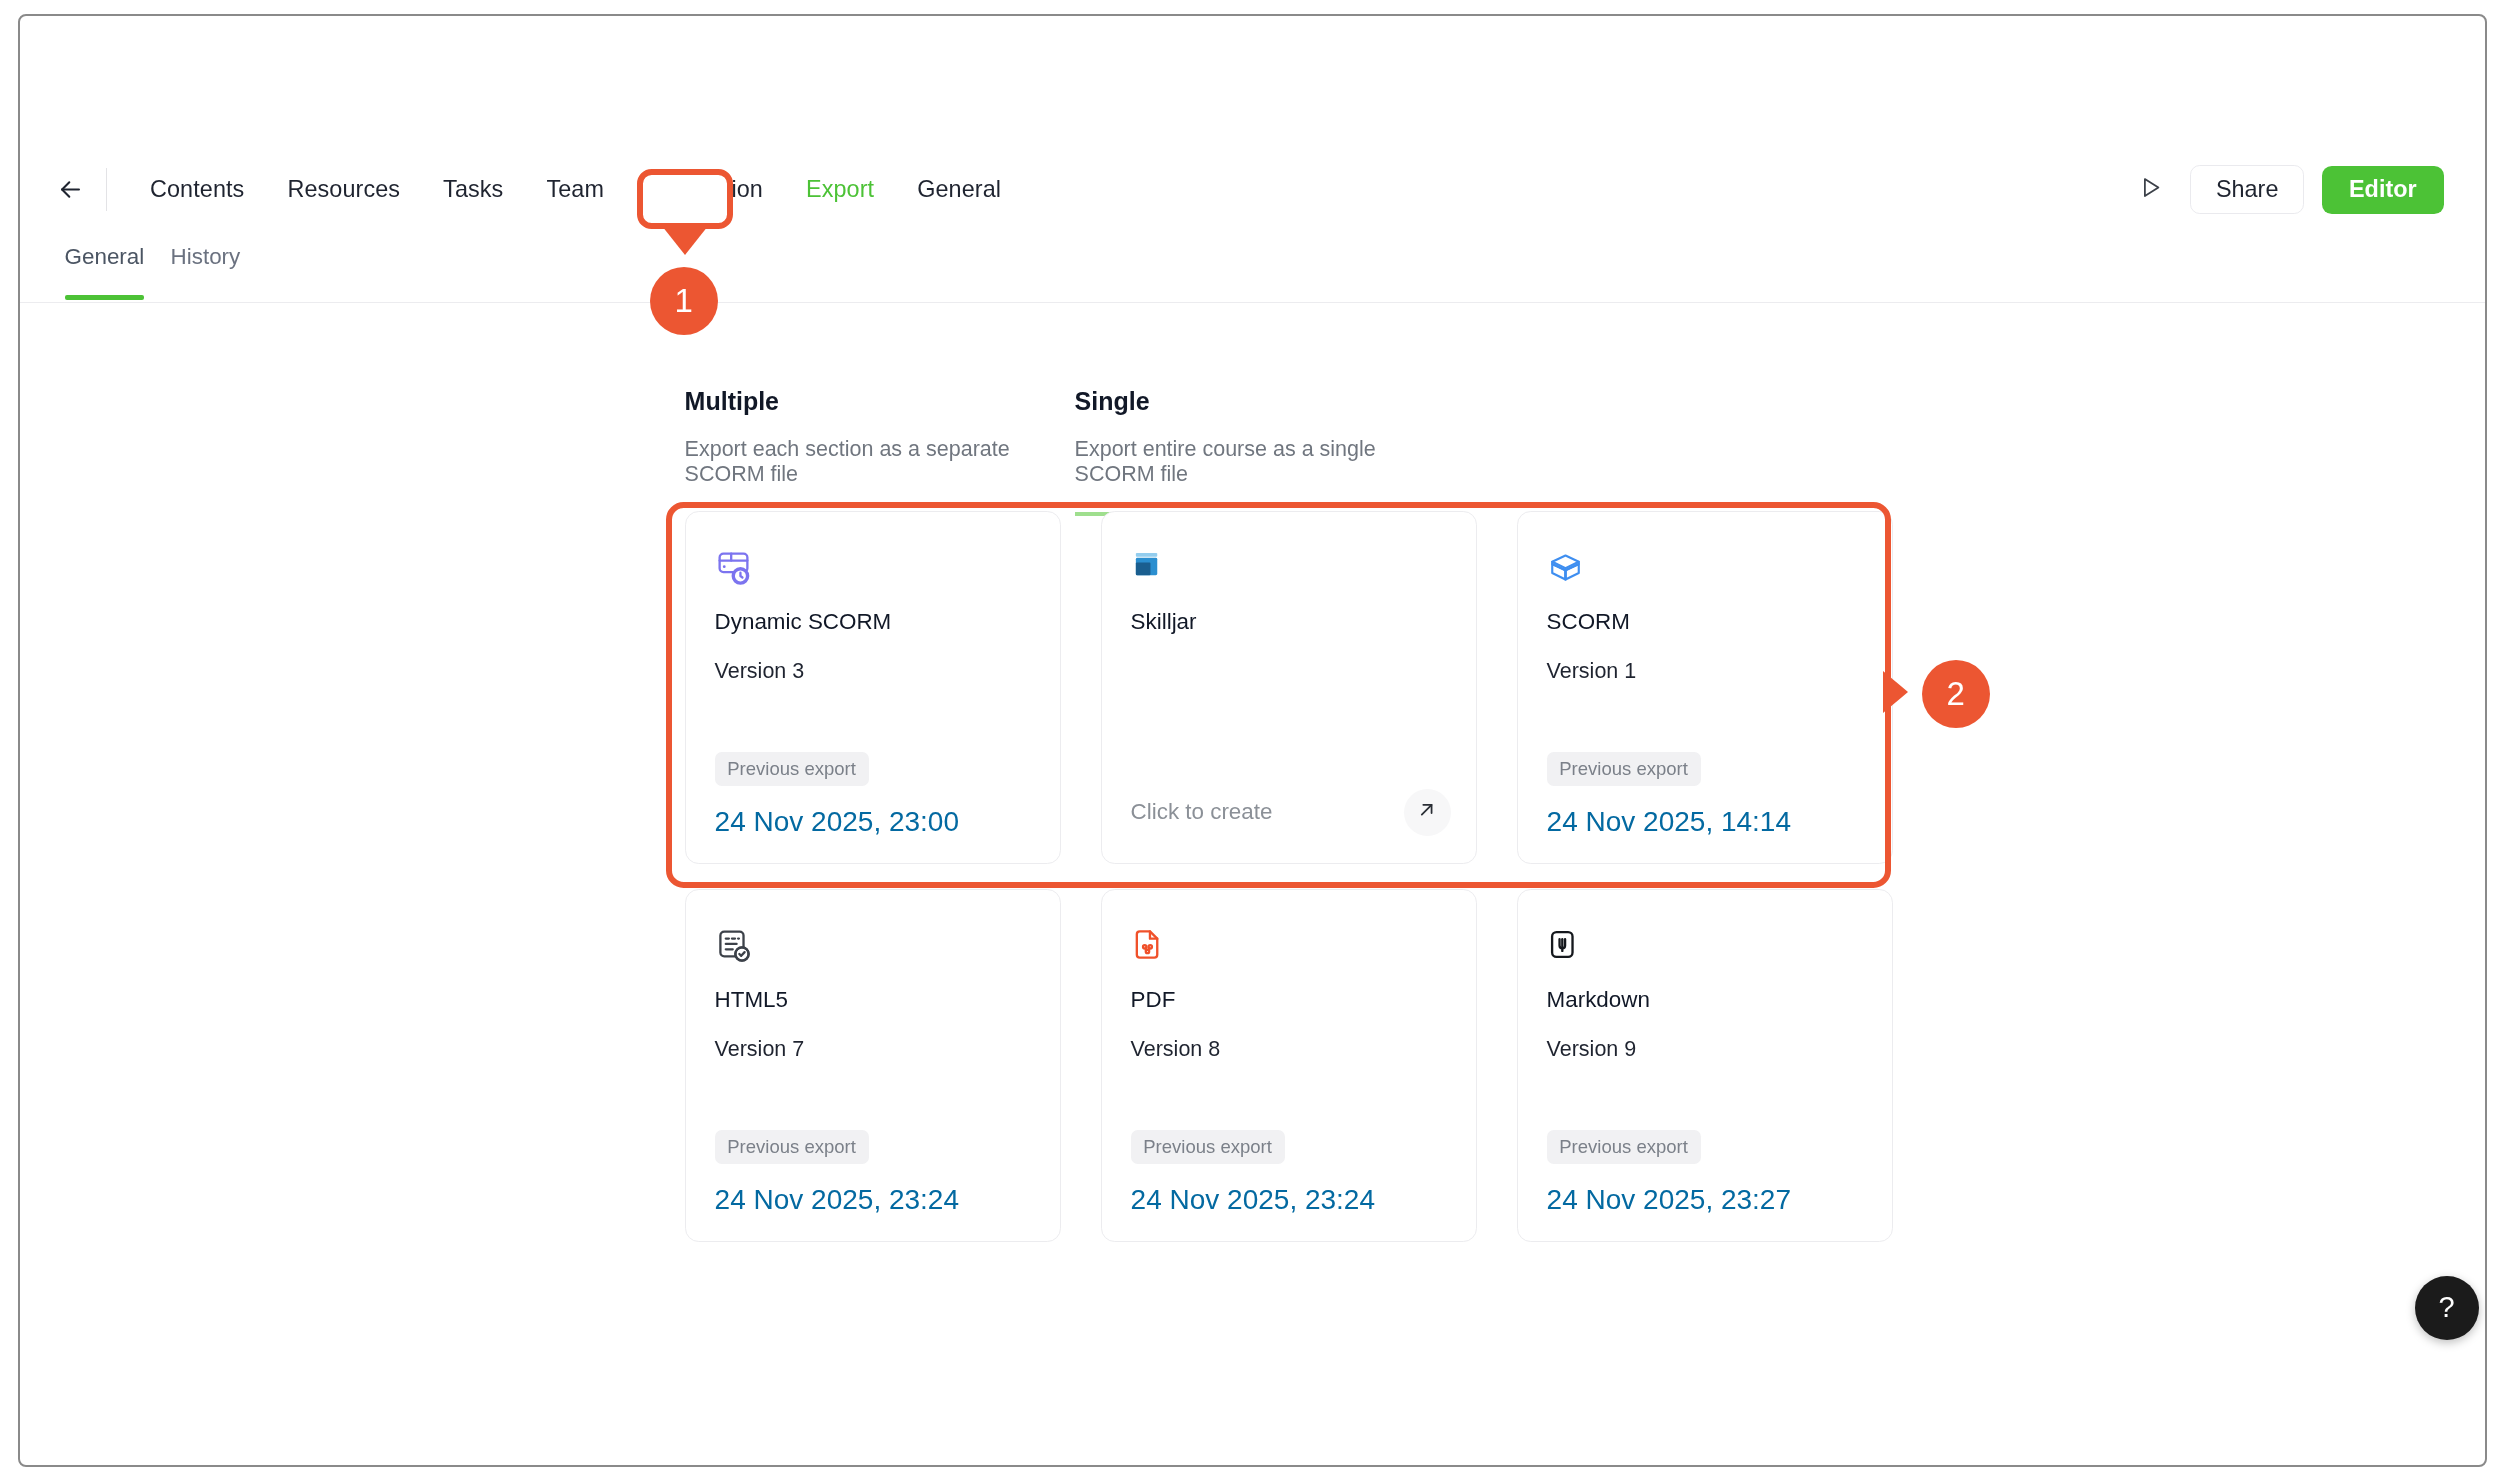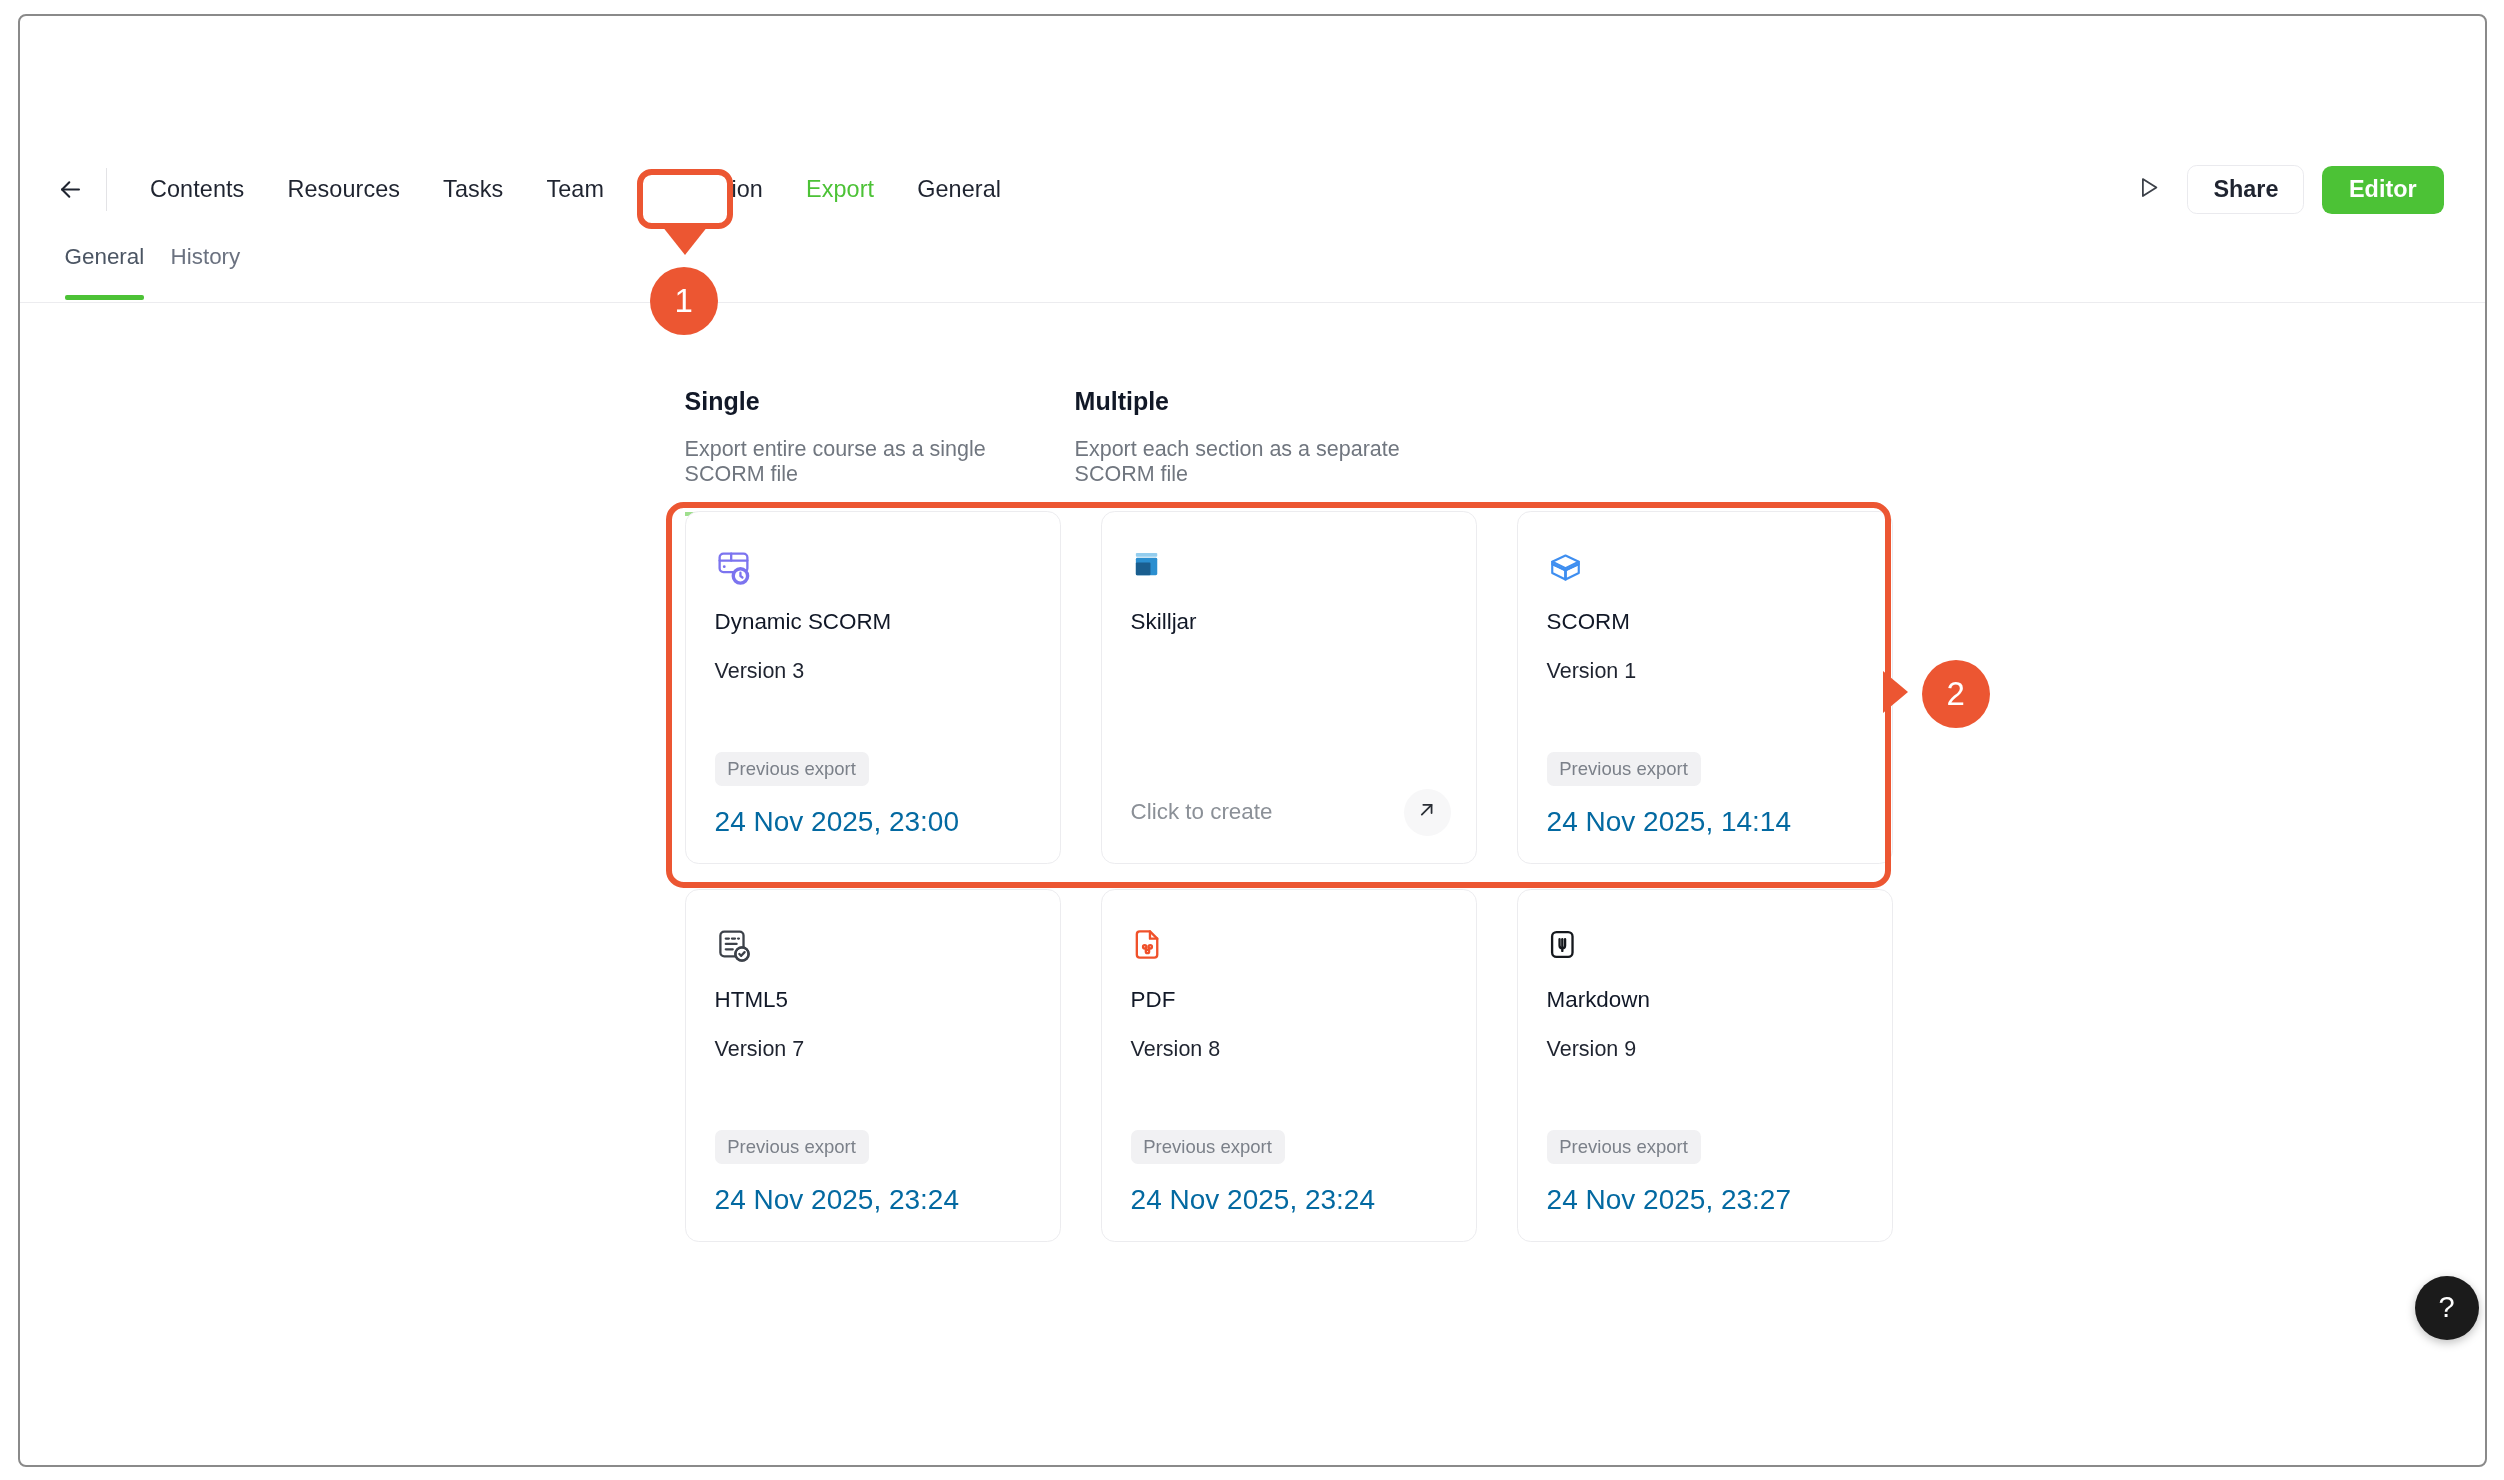--- a/index.html
+++ b/index.html
@@ -68,21 +68,20 @@
     display:flex; align-items:center; justify-content:center;
     cursor: pointer;
   }
   .share-btn {
     font-size: 23.4px; color: #1f2430;
     padding: 9.8px 25px;
     border: 1px solid #eaeaee;
     border-radius: 9.8px;
     background: #fff;
     cursor: pointer;
-    font-weight: bold;
   }
   .editor-btn {
     font-size: 23.4px; color: #ffffff;
     padding: 10.7px 27px;
     border-radius: 9.8px;
     background: #4cc236;
     cursor: pointer;
     font-weight: 700;
   }
 
@@ -313,27 +312,27 @@
       <div class="editor-btn">Editor</div>
     </div>
   </div>
 
   <div class="subtabs">
     <div class="subtab subtab-general active">General</div>
     <div class="subtab subtab-history">History</div>
   </div>
 
   <div class="modes">
+    <div class="mode mode-multiple">
+      <div class="mode-title">Multiple</div>
+      <div class="mode-sub">Export each section as a separate SCORM file</div>
+    </div>
     <div class="mode mode-single active">
       <div class="mode-title">Single</div>
       <div class="mode-sub">Export entire course as a single SCORM file</div>
-    </div>
-    <div class="mode mode-multiple">
-      <div class="mode-title">Multiple</div>
-      <div class="mode-sub">Export each section as a separate SCORM file</div>
     </div>
   </div>
 
   <div class="card-grid">
 
     <div class="export-card">
       <div class="card-icon">
         <svg width="37" height="37" viewBox="0 0 24 24" fill="none" stroke="#7c74ef" stroke-width="1.5" stroke-linecap="round" stroke-linejoin="round">
           <rect x="3" y="3" width="18" height="12" rx="2.5"></rect>
           <path d="M3 7.5h18"></path>

